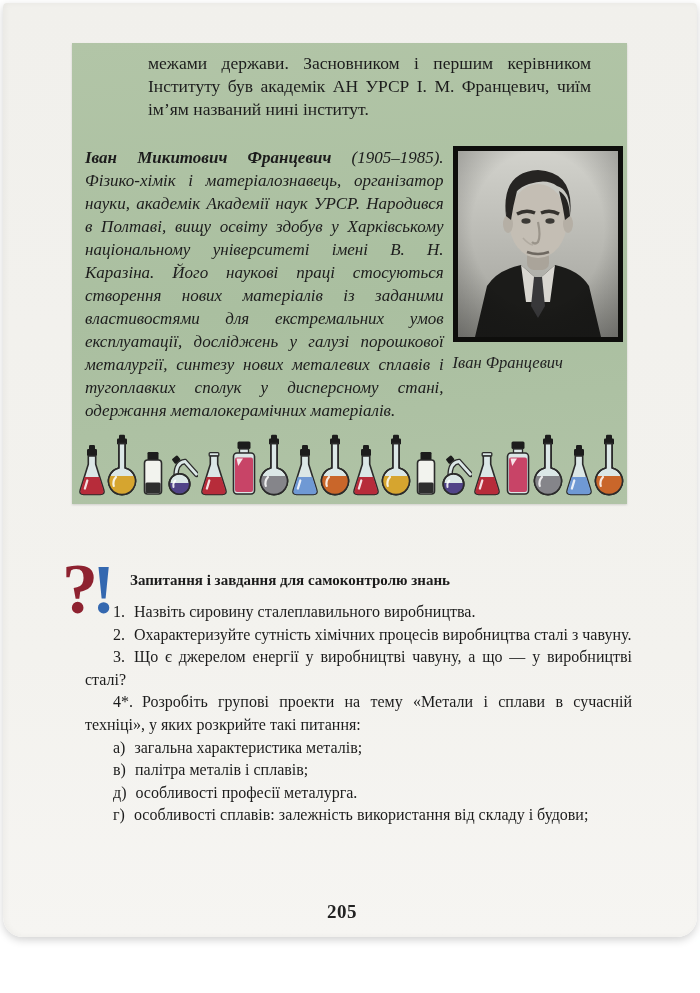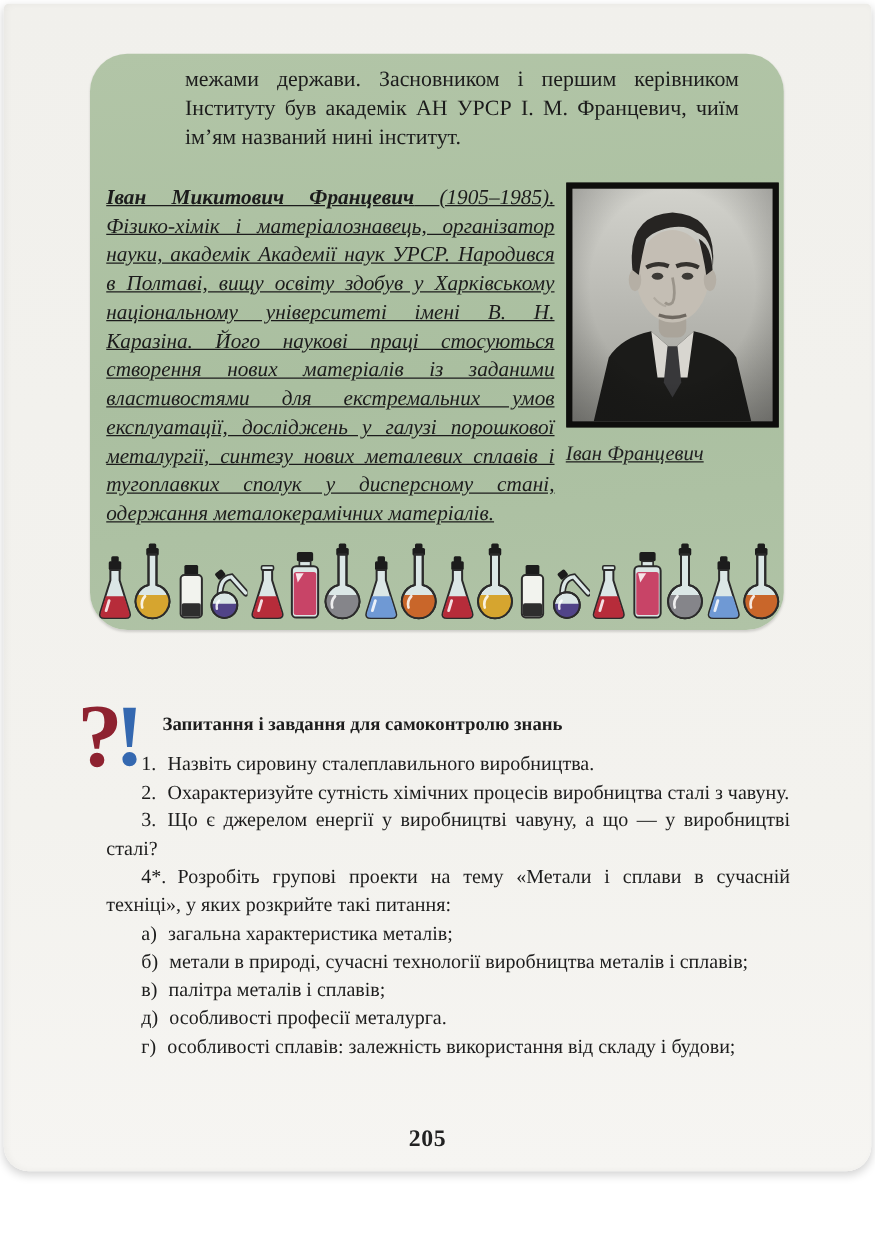--- a/index.html
+++ b/index.html
@@ -7,24 +7,24 @@
        font-family:"Liberation Serif","DejaVu Serif",serif;color:#1c1c1c;
        -webkit-font-smoothing:antialiased;}
   .scan{position:absolute;inset:0;overflow:hidden;}
   .paper{position:absolute;left:3px;top:3px;right:3px;bottom:56px;
          background:linear-gradient(180deg,#f1f0ec 0%,#f3f2ee 70%,#f6f5f2 100%);
          border-radius:4px 4px 20px 20px;
          box-shadow:0 3px 8px rgba(0,0,0,0.18), inset 2px 0 6px rgba(0,0,0,0.04);}
   
   .green-panel{position:absolute;left:72px;top:43px;width:555px;height:461px;
          background:linear-gradient(175deg,#b2c5a7 0%,#aabfa0 55%,#b0c3a6 100%);
-         box-shadow:0 1px 2px rgba(0,0,0,0.15);border-radius:30px;}
+         box-shadow:0 1px 2px rgba(0,0,0,0.15);}
   .top-para{margin:9px 36px 0 76px;font-size:17.5px;line-height:23px;
          text-align:justify;}
-  .bio-row{display:flex;margin-top:25px;padding:0 4px 0 13px;gap:9px;text-decoration:underline;}
+  .bio-row{display:flex;margin-top:25px;padding:0 4px 0 13px;gap:9px;}
   .bio{width:362px;margin:0;font-style:italic;font-size:17px;line-height:23px;
        text-align:justify;}
   .bio b{font-weight:bold;}
   .photo-col{width:172px;display:flex;flex-direction:column;}
   .photo-frame{width:170px;height:196px;background:#0e0e0c;padding:0;}
   .photo-frame svg{display:block;}
   .photo-caption{margin-top:11px;font-style:italic;font-size:16.5px;color:#222;}
   
   .flask-row{position:absolute;left:5px;right:3px;bottom:6px;height:66px;
        display:flex;justify-content:space-between;align-items:flex-end;}
@@ -287,21 +287,20 @@
       <span class="qm">?</span>
       <span class="em">!</span>
     </div>
     <h2 class="q-heading">Запитання і завдання для самоконтролю знань</h2>
     <div class="q-list" id="q-list">
         <p class="q-item"><span class="q-num">1.</span><span>Назвіть сировину сталеплавильного виробництва.</span></p>
         <p class="q-item"><span class="q-num">2.</span><span>Охарактеризуйте сутність хімічних процесів виробництва сталі з чавуну.</span></p>
         <p class="q-item"><span class="q-num">3.</span><span>Що є джерелом енергії у виробництві чавуну, а що — у виробництві сталі?</span></p>
         <p class="q-item"><span class="q-num">4*.</span><span>Розробіть групові проекти на тему «Метали і сплави в сучасній техніці», у яких розкрийте такі питання:</span></p>
         <p class="q-item"><span class="q-num">а)</span><span>загальна характеристика металів;</span></p>
-        <p class="q-item"><span class="q-num">б)</span><span>метали в природі, сучасні технології виробництва металів і сплавів;</span></p>
         <p class="q-item"><span class="q-num">в)</span><span>палітра металів і сплавів;</span></p>
         <p class="q-item"><span class="q-num">д)</span><span>особливості професії металурга.</span></p>
         <p class="q-item"><span class="q-num">г)</span><span>особливості сплавів: залежність використання від складу і будови;</span></p>
       </div>
   </div>
 
   <div class="page-num">205</div>
 </div>
 
 </body></html>

